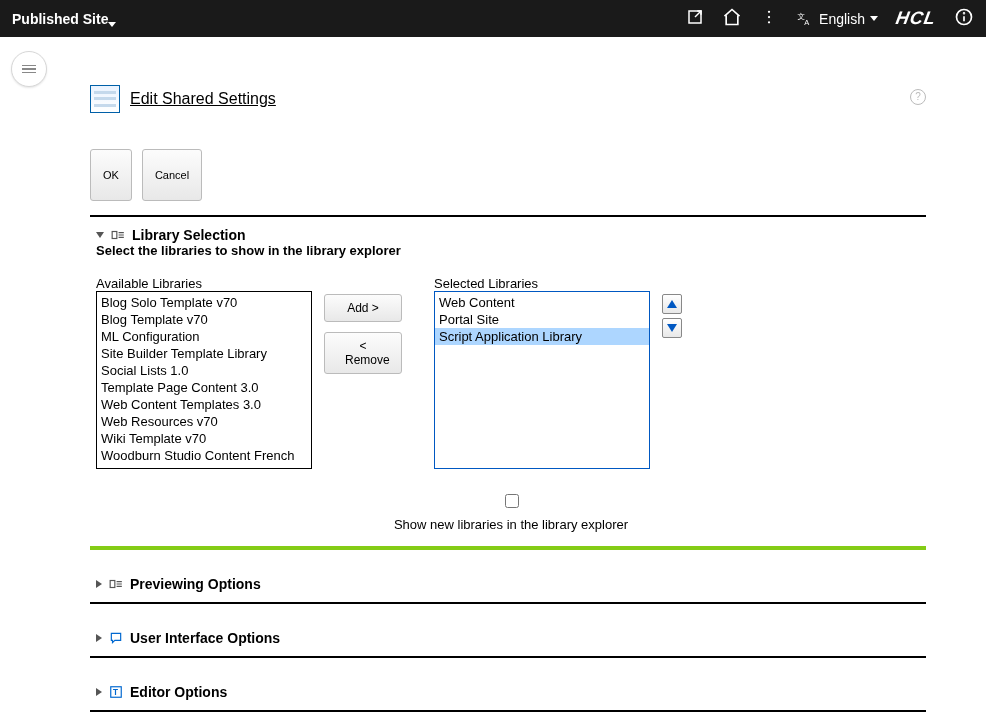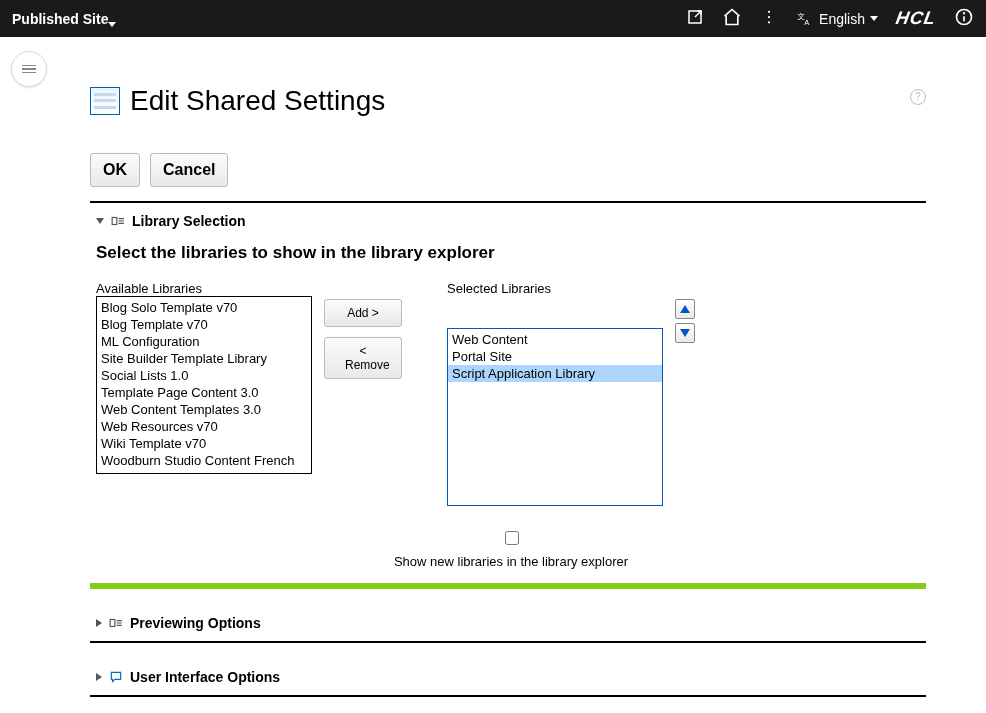--- a/index.html
+++ b/index.html
@@ -51,41 +51,40 @@
   }
 
   .page-header { display: flex; align-items: center; gap: 10px; position: relative; }
   .page-icon {
     width: 30px; height: 28px;
     border: 1px solid #0060a8;
     background: linear-gradient(#eaf3ff, #fff);
     display: flex; flex-direction: column; justify-content: space-around; padding: 3px;
   }
   .page-icon .line { height: 3px; background: #c5d9ec; }
-  .page-title { font-size: 28px; font-weight: 500; }
+  .page-title { font-size: 16px; font-weight: 500; text-decoration: underline; }
   .help-icon {
     position: absolute; right: 0; top: 4px;
     width: 16px; height: 16px; border: 1px solid #bbb; border-radius: 50%;
     font-size: 10px; text-align: center; line-height: 14px; color: #bbb;
   }
 
   .button-row { margin-top: 36px; padding-bottom: 14px; border-bottom: 2px solid #000; display: flex; gap: 10px; }
   .button-row-bottom { margin-top: 28px; display: flex; gap: 10px; }
   .btn {
-    padding: 7px 12px;
+    padding: 19px 12px;
     border: 1px solid #bbb;
     border-radius: 3px;
     background: linear-gradient(#fcfcfc, #e8e8e8);
-    font-size: 16px;
+    font-size: 11px;
     cursor: pointer;
-    font-weight: bold;
   }
 
   .section {
-    border-bottom: 6px solid #84cc16;
+    border-bottom: 4px solid #84cc16;
     padding: 10px 0 14px 6px;
   }
   .section-collapsed {
     border-bottom: 2px solid #000;
     padding: 10px 0 10px 6px;
     margin-top: 16px;
   }
   .section-header { display: flex; align-items: center; gap: 6px; font-weight: bold; font-size: 14px; }
   .tw-arrow {
     display: inline-block;
@@ -96,21 +95,21 @@
     border-right: 4px solid transparent;
     border-top: 6px solid #555;
   }
   .tw-collapsed {
     border-top: 4px solid transparent;
     border-bottom: 4px solid transparent;
     border-left: 6px solid #555;
   }
   .sect-icon { width: 16px; height: 14px; }
 
-  .instruction { font-weight: bold; font-size: 17px; margin-top: 14px; }
+  .instruction { font-weight: bold; font-size: 13px; margin-top: 0; }
   .list-label { font-size: 13px; margin-top: 14px; }
 
   .selector-row { display: flex; align-items: flex-start; gap: 12px; margin-top: 4px; }
 
   .listbox {
     width: 216px; height: 178px;
     border: 1px solid #000;
     overflow-y: scroll;
     padding: 2px 0;
   }
@@ -250,21 +249,21 @@
             <div class="item">Wiki Template v70</div>
             <div class="item">Woodburn Studio Content French</div>
           </div>
       </div>
 
       <div class="transfer-col" style="margin-top:32px;">
         <button class="btn-transfer">Add &gt;</button>
         <button class="btn-transfer">&lt; Remove</button>
       </div>
 
-      <div class="list-col" style="margin-left:33px;gap:32px;">
+      <div class="list-col" style="margin-left:20px;">
         <div class="list-label">Selected Libraries</div>
         <div class="listbox selected-box" id="selected-list">
             <div class="item">Web Content</div>
             <div class="item">Portal Site</div>
             <div class="item selected">Script Application Library</div>
           </div>
       </div>
 
       <div class="reorder-col" style="margin-top:32px;">
         <button class="btn-arrow">

